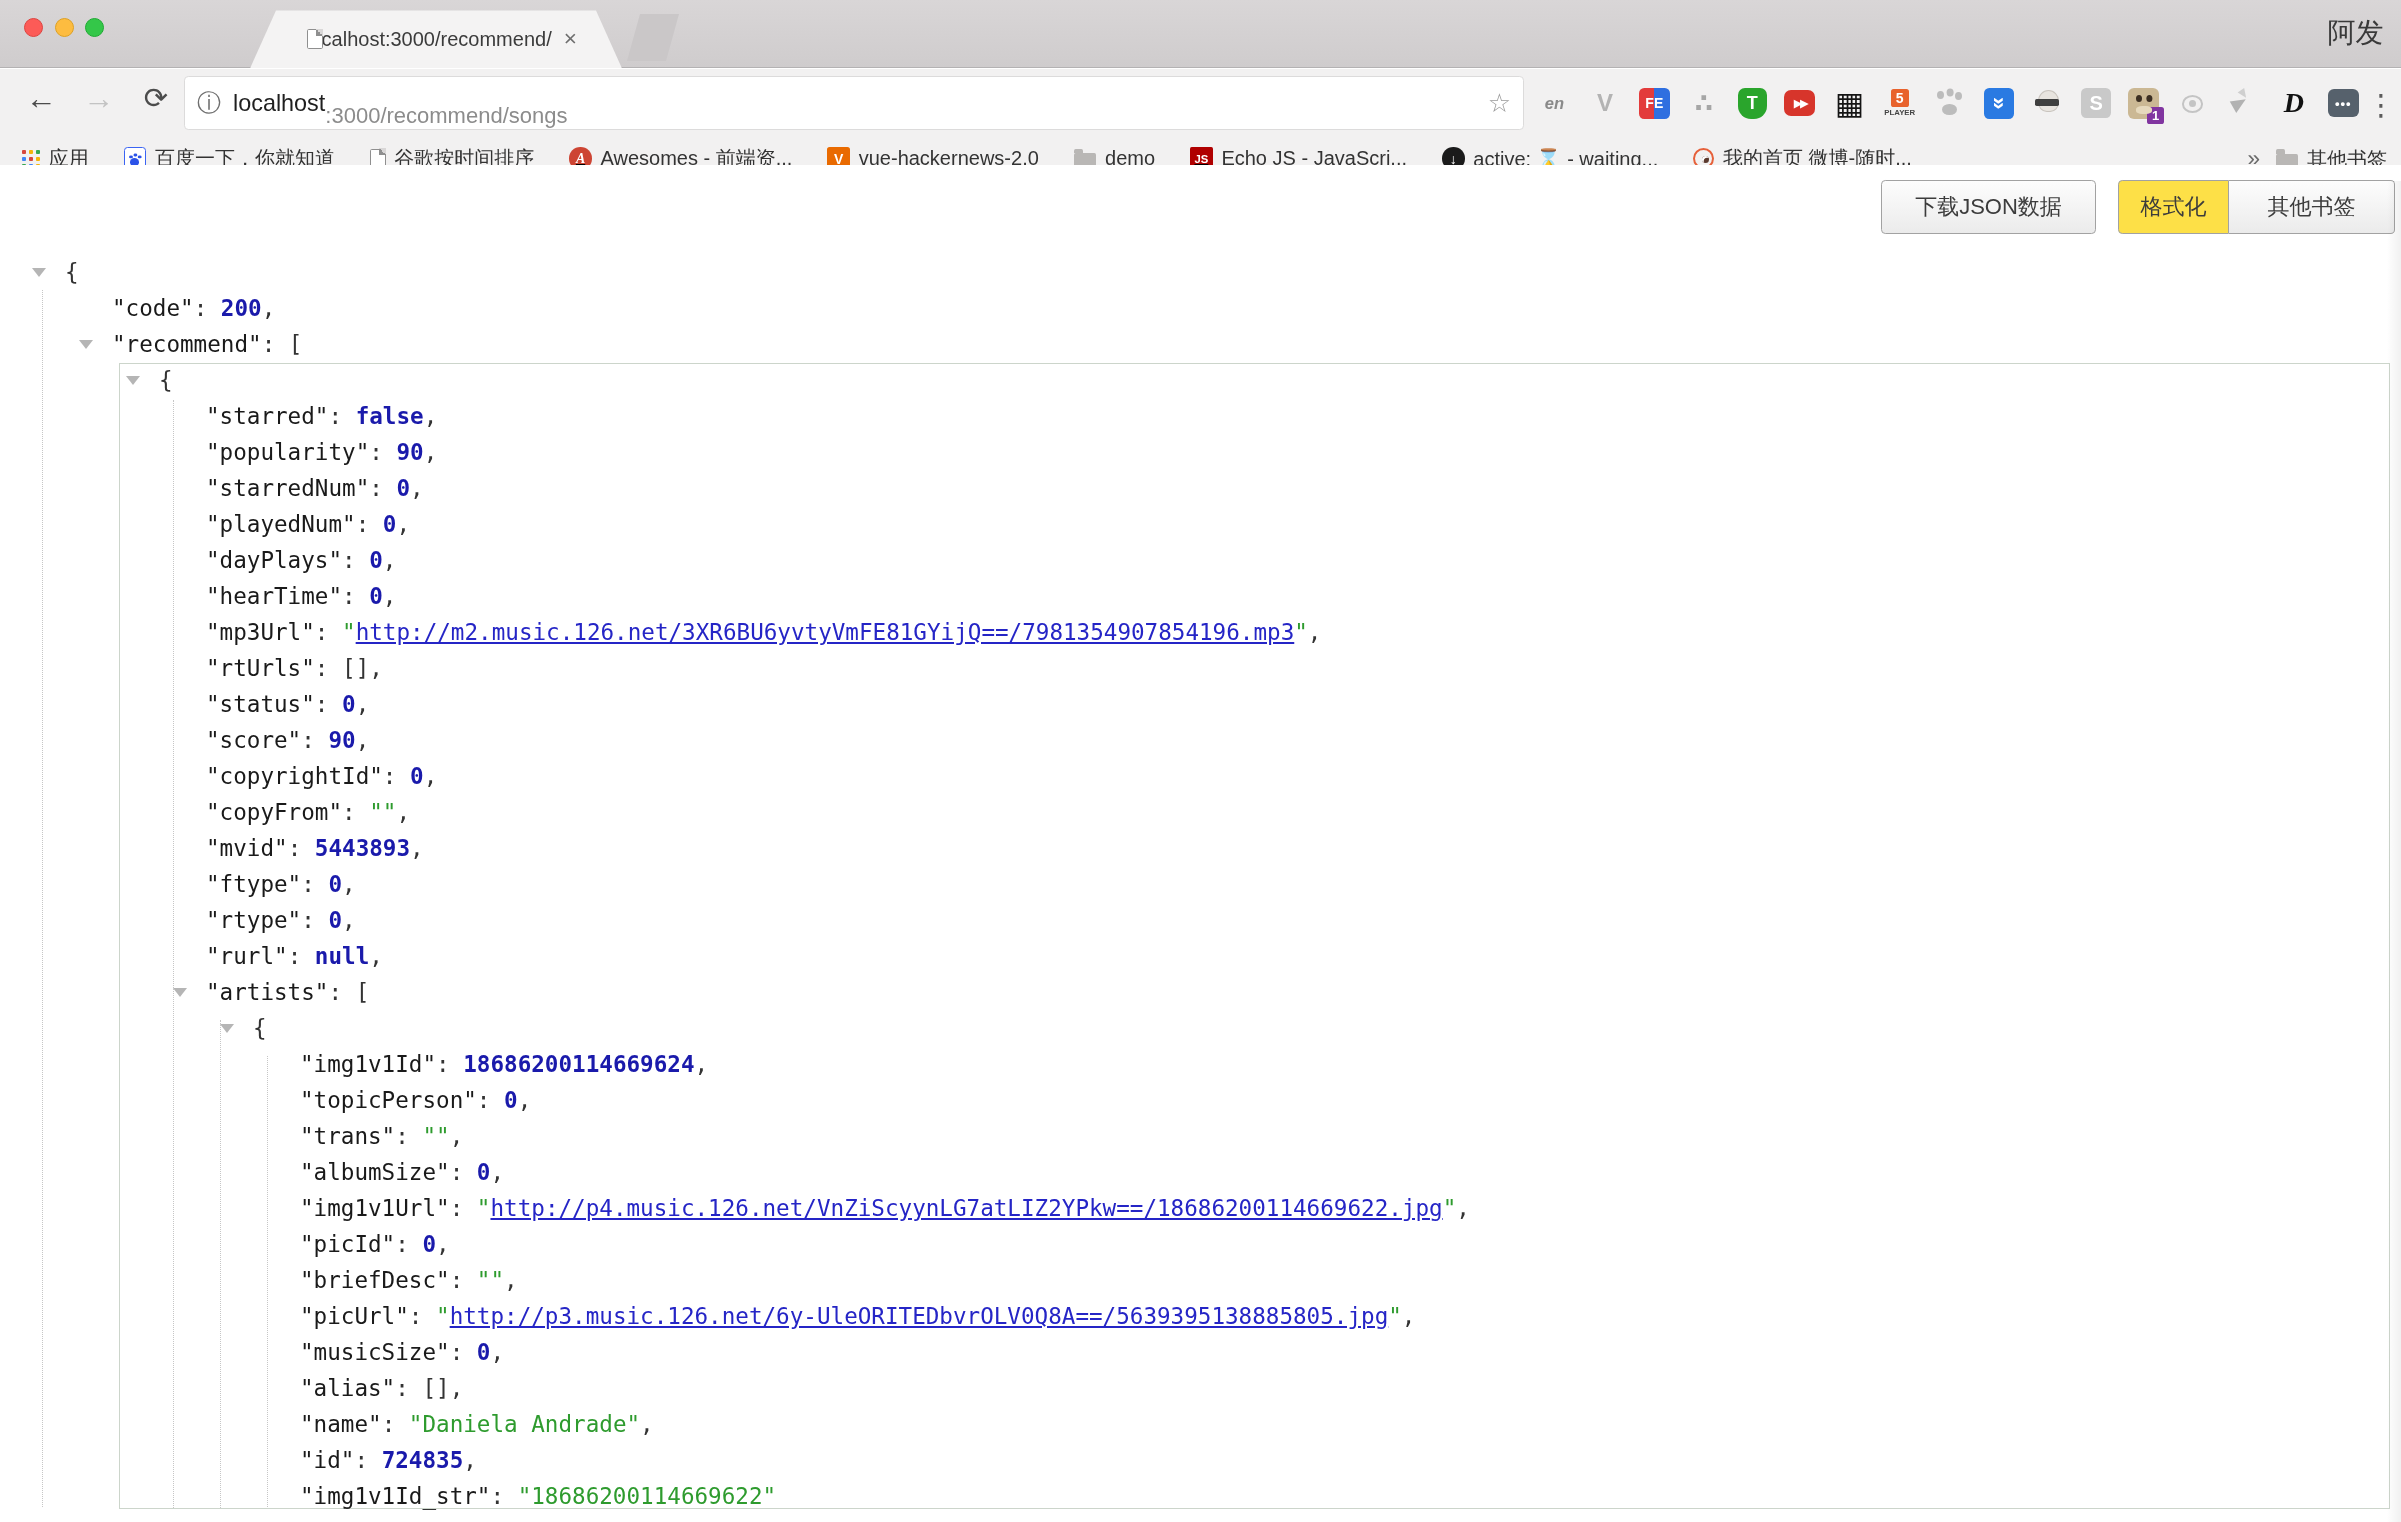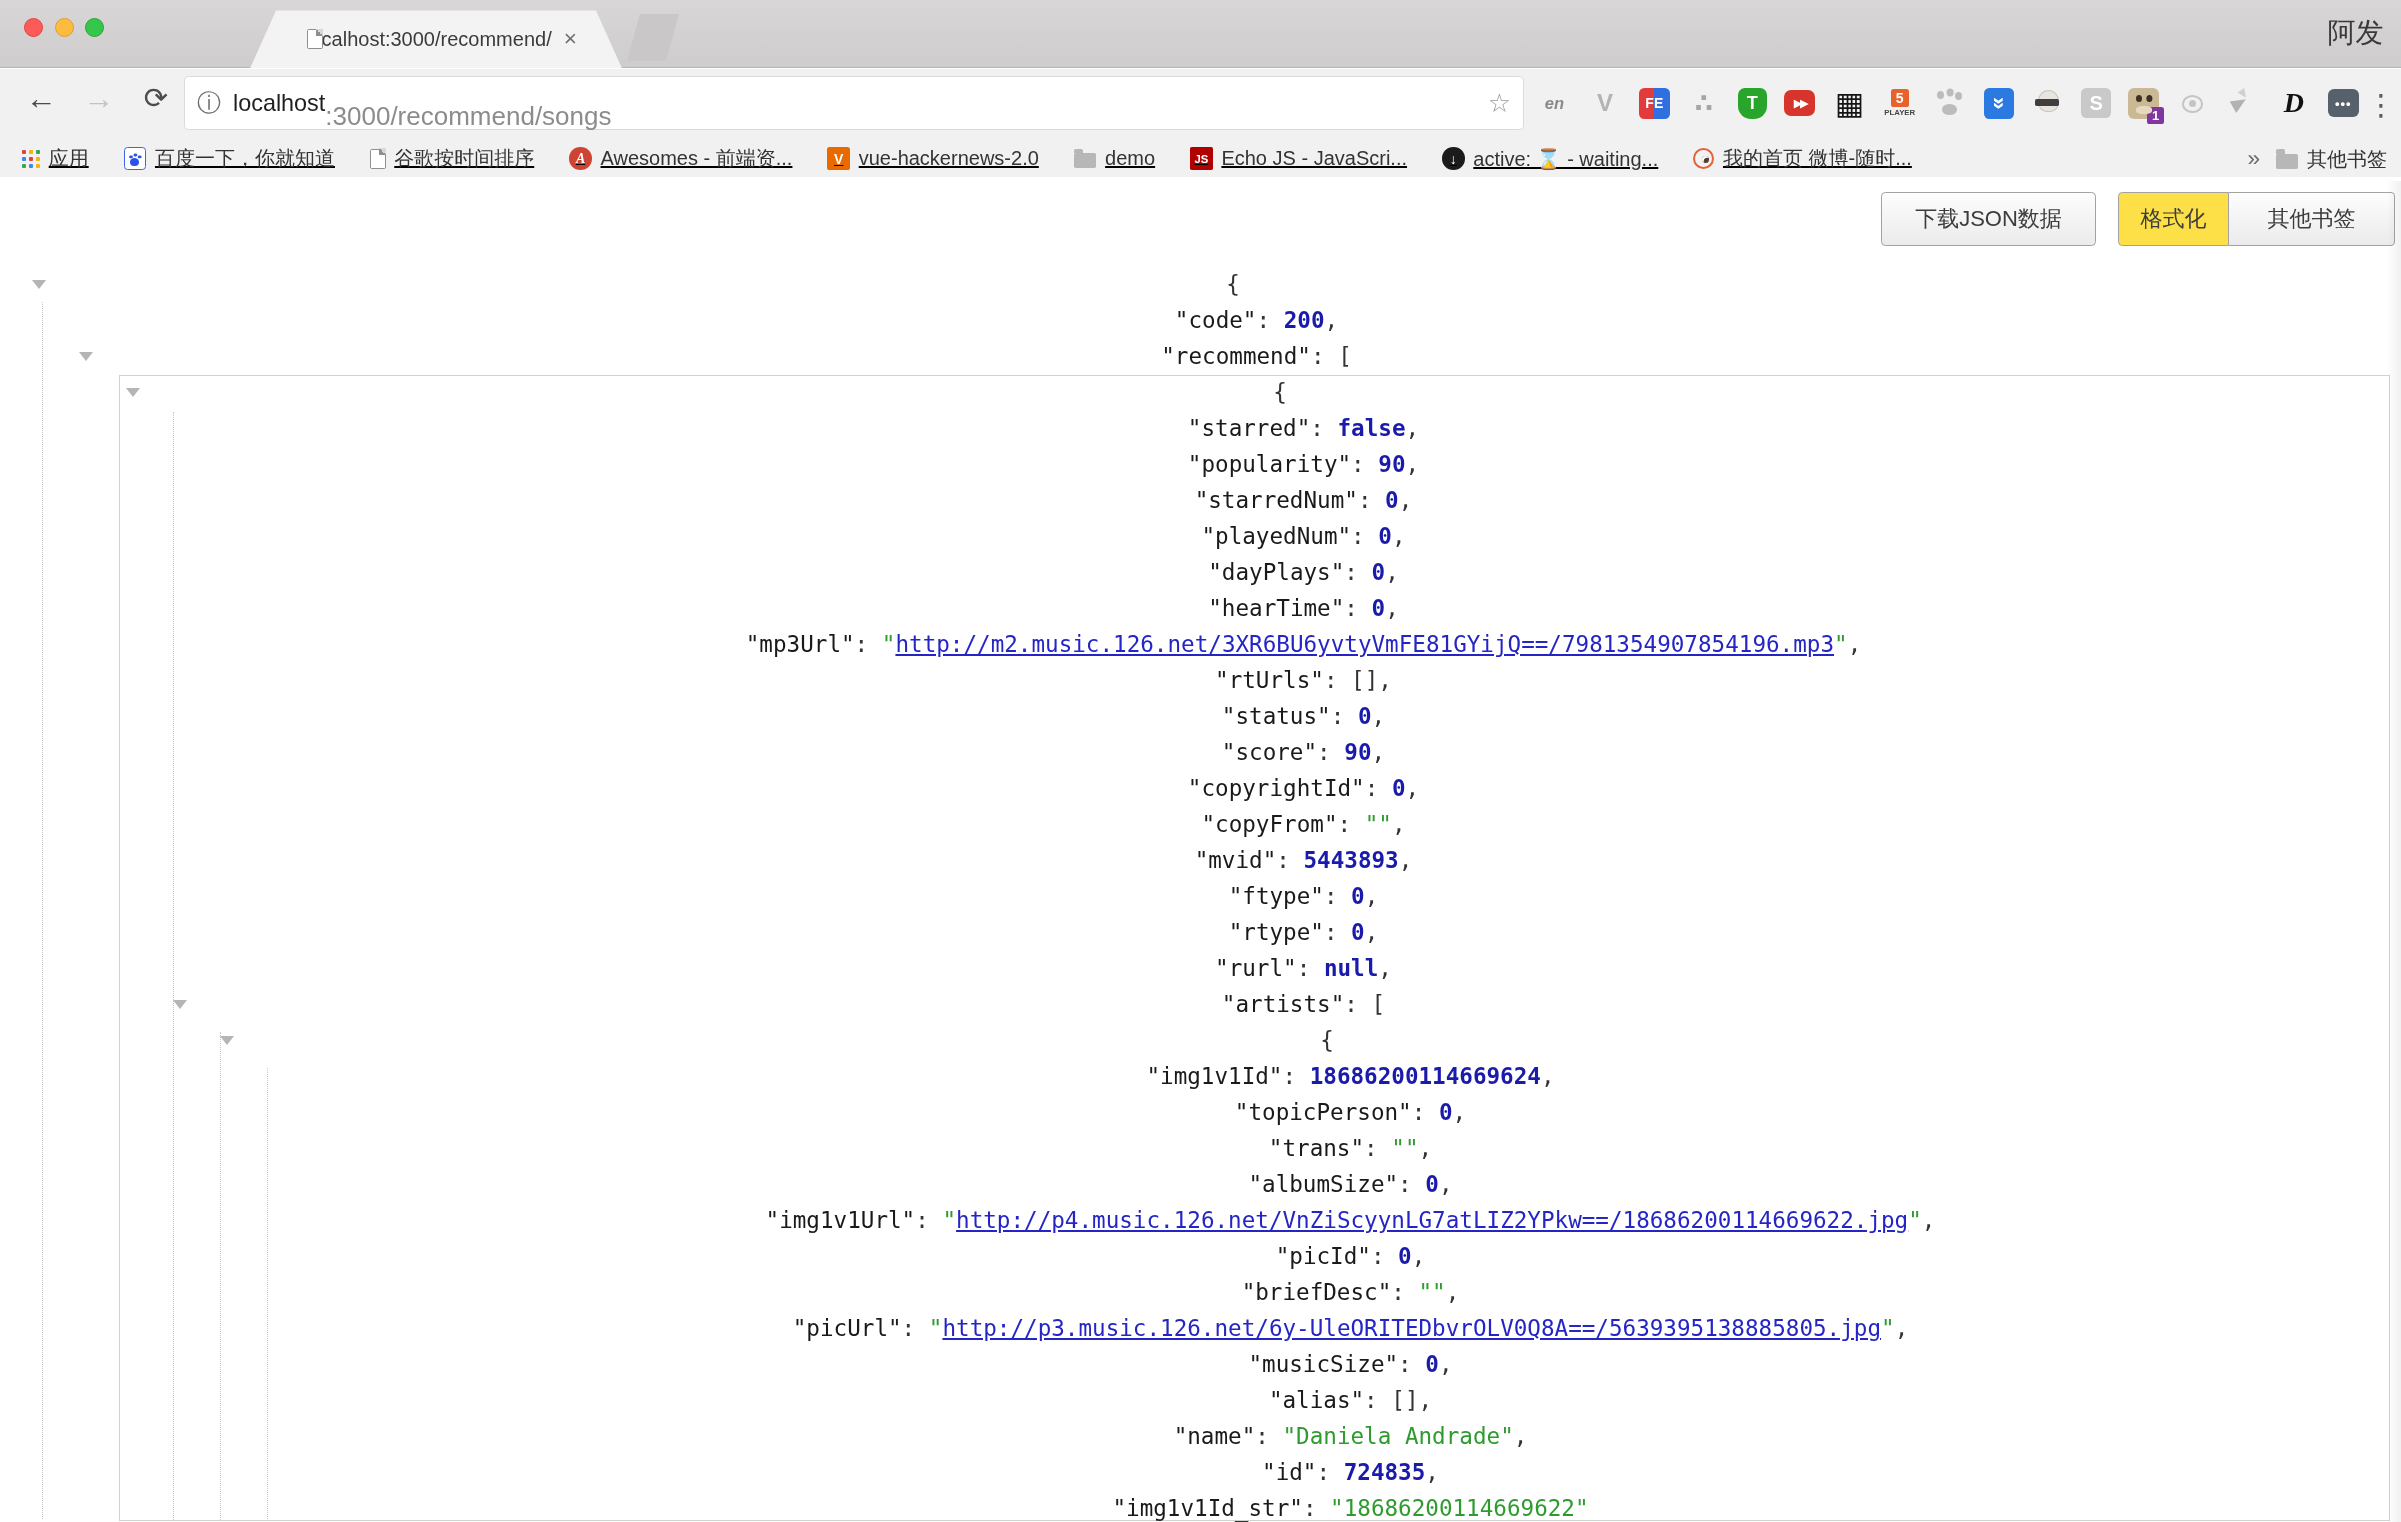--- a/index.html
+++ b/index.html
@@ -32,21 +32,21 @@
   
   .toolbar { position:absolute; left:0; top:69px; width:2401px; height:69px; background:#f2f1f1; }
   .navbtn { position:absolute; top:12px; font-size:31px; color:#4c4c4c; width:38px; text-align:center; }
   .nav-back { left:22.6px; }
   .nav-fwd  { left:80px; color:#c3c3c3; }
   .nav-reload { left:137px; font-size:29px; }
   .urlbar { position:absolute; left:184px; top:7px; width:1340px; height:54px; background:#fff;
     border:0.9px solid #dcdbdb; border-radius:4.3px; display:flex; align-items:center; padding:0 12px; }
   .info-glyph { font-size:24px; color:#6f6f6f; margin-right:12px; }
   .url-host { font-size:23.4px; color:#1f1f1f; }
-  .url-rest { font-size:26px; color:#8c8c8c;margin-top:26px; }
+  .url-rest { font-size:22px; color:#8c8c8c;margin-top:26px; }
   .url-star { margin-left:auto; font-size:26px; color:#9b9b9b; }
   .extrow { position:absolute; left:1538px; top:7px; height:54px; display:flex; align-items:center; gap:17.4px; }
   .ext { position:relative; width:33px; height:33px; display:flex; flex-direction:column;
     align-items:center; justify-content:center; font-weight:bold; color:#9d9d9d; }
   .ext .badge { position:absolute; right:-5.2px; bottom:-5.2px; background:#8135a0; color:#fff;
     font:bold 13px "Liberation Sans",sans-serif; padding:0.9px 5.2px; border-radius:2.6px; }
   .ext-translate { font-size:16.5px; font-style:italic; color:#8a8a8a; }
   .ext-vue { font-size:24px; color:#b3b3b3; }
   .ext-fe { width:31px; height:31px; border-radius:5.2px; color:#fff; font-size:14px;
     background:linear-gradient(90deg,#e33b3b 0 50%,#2f6fe0 50% 100%); justify-content:center; }
@@ -115,21 +115,21 @@
     font:bold 11.3px "Liberation Sans",sans-serif; }
   .bm-dl { width:22.6px; height:22.6px; border-radius:50%; background:#1b1b1b; color:#fff;
     font:bold 14px "Liberation Sans",sans-serif; }
   .bm-weibo { width:21px; height:21px; border-radius:50%; border:2.6px solid #e6603a; }
   .bm-weibo::after { content:""; position:absolute; width:7px; height:7px; border-radius:50%;
     background:#5b3a2e; top:6px; left:7px; box-shadow:inset 1.7px 1.7px 0 #fff; }
   .bm-right { position:absolute; right:14px; top:0; height:42px; display:flex; align-items:center; gap:15.6px; }
   .chev { font-size:22.6px; color:#6a6a6a; }
 
   
-  .content { position:absolute; left:0; top:177px; width:2401px; height:1342px; background:#fff;text-align:center; }
+  .content { position:absolute; left:0; top:165px; width:2401px; height:1342px; background:#fff; }
   .btn { position:absolute; height:54px; border:0.9px solid #a2a2a2; border-radius:4.3px;
     background:linear-gradient(#fdfdfd,#ebebeb); font-size:22px; color:#3c3c3c;
     display:flex; align-items:center; justify-content:center; }
   .btn-download { left:1881px; top:14.8px; width:215px; }
   .btn-format { left:2118px; top:14.8px; width:111px; border-radius:4.3px 0 0 4.3px; background:#fde047; }
   .btn-collapse { left:2229px; top:14.8px; width:166px; border-left:none; border-radius:0 4.3px 4.3px 0; }
 
   
   .jwrap { position:absolute; left:0; top:89px; width:2401px; height:1254px; }
   .hlbox { position:absolute; left:119px; top:109px; width:2271px; height:1146px;

